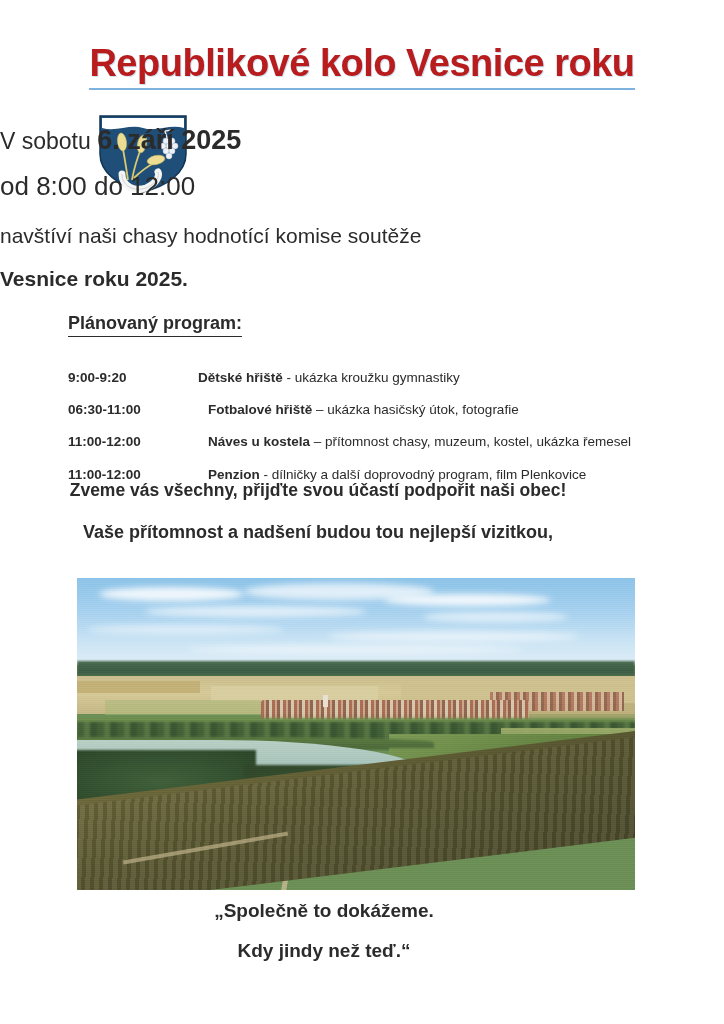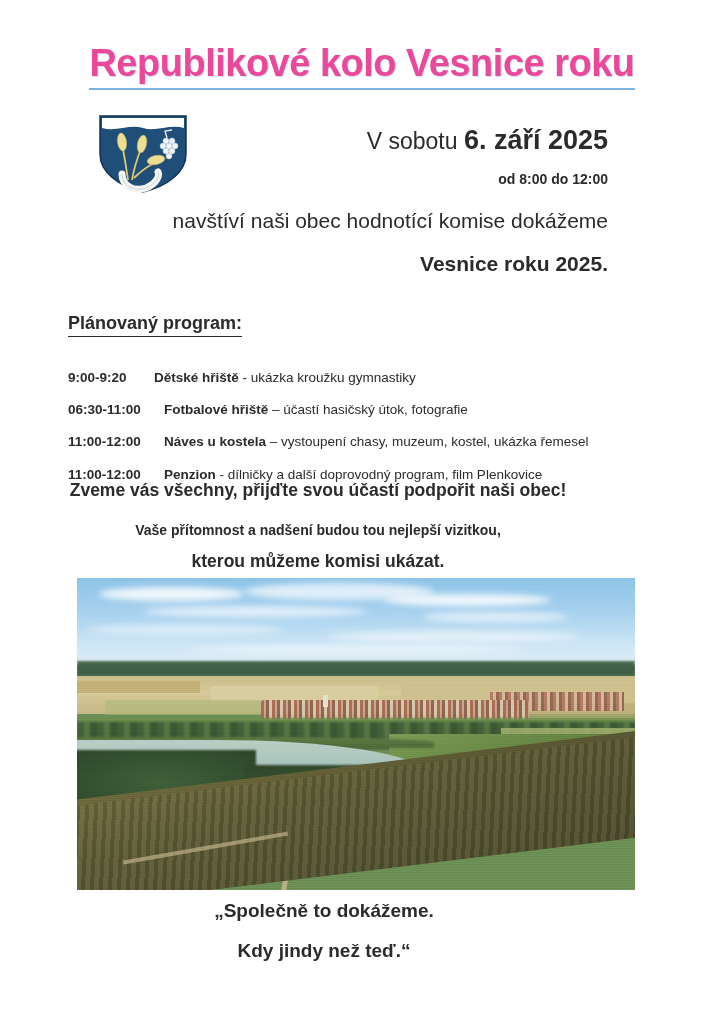--- a/index.html
+++ b/index.html
@@ -14,62 +14,62 @@
   }
   .page { position:relative; width:724px; height:1024px; padding:0; }
 
   
   .title-wrap {
     position:absolute; left:0; top:44px; width:724px; text-align:center;
   }
   .title {
     display:inline-block;
     font-size:38px; font-weight:700; letter-spacing:-0.5px;
-    color:#ec4899;
+    color:#b91c1c;
     text-shadow: 1px 1px 0 #cfe2f3, -0.5px -0.5px 0 #e7f0fa;
     padding-bottom:4px;
     border-bottom:2px solid #7eb3e0;
     line-height:1.05;
     white-space:nowrap;
   }
 
   
   .crest {
     position:absolute; left:96px; top:114px; width:94px; height:80px;
   }
   .crest svg { display:block; width:94px; height:80px; }
 
-  .head-block { position:absolute; left:0; top:124px; width:608px; text-align:right; }
+  .head-block { position:absolute; left:0; top:124px; width:608px; text-align:left; }
   .line-date { font-size:23px; line-height:1.25; white-space:nowrap; }
   .line-date .lead { font-weight:400; }
   .line-date .strong { font-weight:700; font-size:27px; }
-  .line-time { margin-top:13px; font-size:14px; font-weight:700; }
+  .line-time { margin-top:13px; font-size:26px; font-weight:400; }
   .line-visit { margin-top:22px; font-size:21px; font-weight:400; }
   .line-contest { margin-top:19px; font-size:21px; font-weight:700; }
 
   
   .program-heading {
     position:absolute; left:68px; top:313px;
     font-size:18px; font-weight:700;
     border-bottom:1.5px solid #2b2b2b;
     padding-bottom:1px;
     line-height:1.2;
   }
   .program-list { position:absolute; left:68px; top:350px; width:600px; }
   .prog-row { font-size:13.5px; line-height:1.2; margin-bottom:16px; white-space:nowrap; }
   .prog-row .time { font-weight:700; display:inline-block; }
-  .prog-row .place { font-weight:700; }
+  .prog-row .place { font-weight:700;margin-left:44px; }
   .prog-row .desc { font-weight:400; }
   .prog-row.r1 .time { width:86px;margin-top:20px; }
   .prog-row.r2 .time, .prog-row.r3 .time, .prog-row.r4 .time { width:96px; }
 
   
   .invite { position:absolute; left:0; top:480px; width:636px; text-align:center; }
   .invite .l1 { font-size:17.5px; font-weight:700; }
-  .invite .l2 { margin-top:21px; font-size:14px; font-weight:700; }
+  .invite .l2 { margin-top:21px; font-size:18px; font-weight:700; }
   .invite .l3 { margin-top:13px; font-size:17.5px; font-weight:700; }
 
   
   .photo-wrap {
     position:absolute; left:77px; top:578px; width:558px; height:312px;
     overflow:hidden; background:#6c8f57;
   }
   .photo { position:absolute; inset:0; }
   .sky {
     position:absolute; left:0; top:0; width:100%; height:28%;
@@ -246,45 +246,44 @@
       <path d="M26 60 C26 72 38 78 50 74 C60 70 64 62 62 58" stroke="#cfd4d8" stroke-width="1" fill="none"></path>
     </svg>
   </div>
 
   <div class="head-block">
     <div class="line-date">
       <span class="lead">V sobotu</span>
       <span class="strong">6. září 2025</span>
     </div>
     <div class="line-time">od 8:00 do 12:00</div>
-    <div class="line-visit">navštíví naši obec hodnotící komise dokážeme</div>
+    <div class="line-visit">navštíví naši chasy hodnotící komise soutěže</div>
     <div class="line-contest">Vesnice roku 2025.</div>
   </div>
 
   <div class="program-heading">Plánovaný program:</div>
 
   <div class="program-list">
     <div class="prog-row r1">
       <span class="time">9:00-9:20</span><span class="place">Dětské hřiště</span><span class="desc"> - ukázka kroužku gymnastiky</span>
     </div>
     <div class="prog-row r2">
-      <span class="time">06:30-11:00</span><span class="place">Fotbalové hřiště</span><span class="desc"> – účastí hasičský útok, fotografie</span>
+      <span class="time">06:30-11:00</span><span class="place">Fotbalové hřiště</span><span class="desc"> – ukázka hasičský útok, fotografie</span>
     </div>
     <div class="prog-row r3">
-      <span class="time">11:00-12:00</span><span class="place">Náves u kostela</span><span class="desc"> – vystoupení chasy, muzeum, kostel, ukázka řemesel</span>
+      <span class="time">11:00-12:00</span><span class="place">Náves u kostela</span><span class="desc"> – přítomnost chasy, muzeum, kostel, ukázka řemesel</span>
     </div>
     <div class="prog-row r4">
       <span class="time">11:00-12:00</span><span class="place">Penzion</span><span class="desc"> -  dílničky  a další doprovodný program, film Plenkovice</span>
     </div>
   </div>
 
   <div class="invite">
     <div class="l1">Zveme vás všechny, přijďte svou účastí podpořit naši obec!</div>
     <div class="l2">Vaše přítomnost a nadšení budou tou nejlepší vizitkou,</div>
-    <div class="l3">kterou můžeme komisi ukázat.</div>
   </div>
 
   <div class="photo-wrap">
     <div class="photo">
       <div class="sky"></div>
       <div class="cloud c1"></div>
       <div class="cloud c2"></div>
       <div class="cloud c3"></div>
       <div class="cloud c4"></div>
       <div class="cloud c5"></div>

